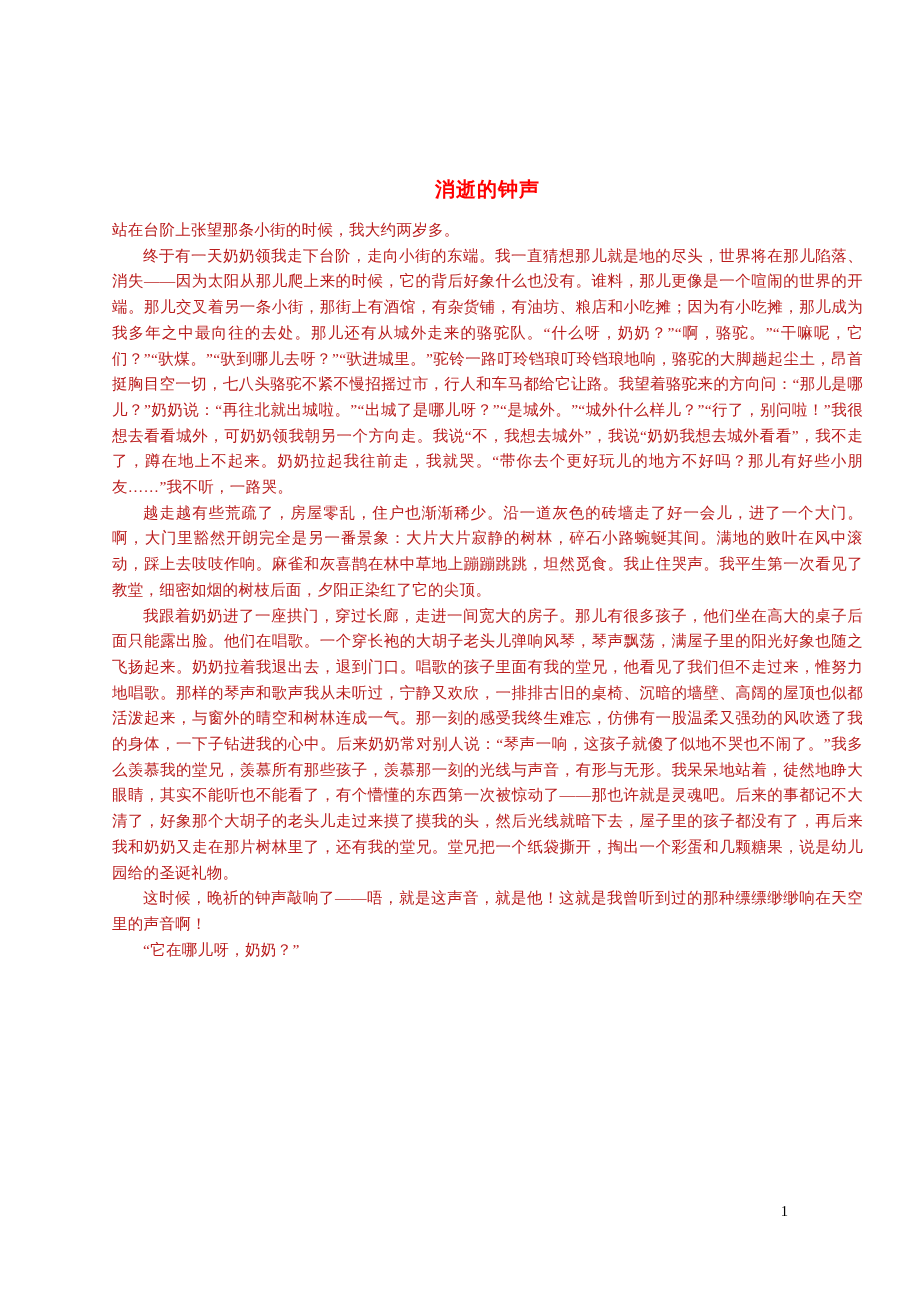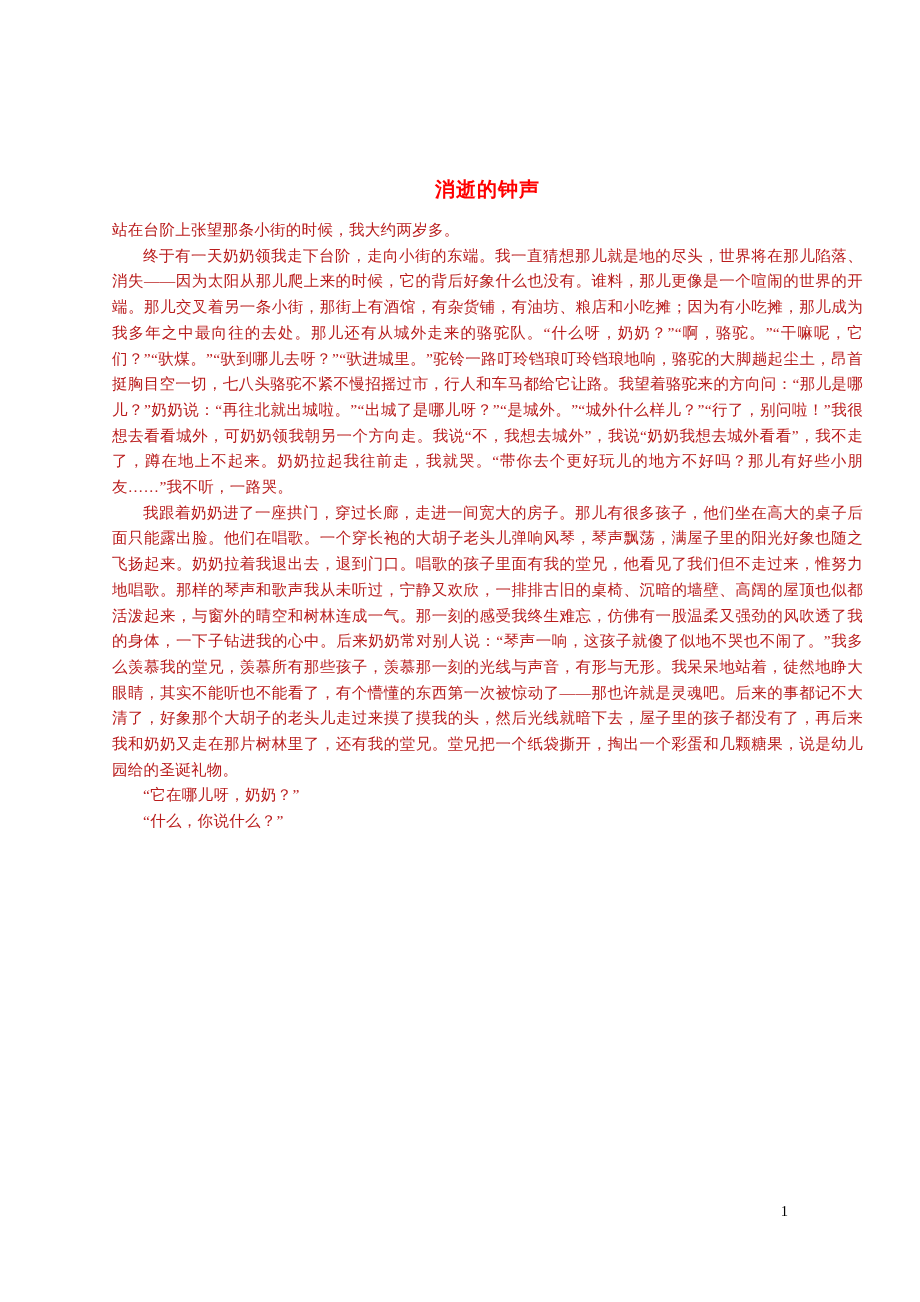--- a/index.html
+++ b/index.html
@@ -41,19 +41,20 @@
 </style>
 </head>
 <body>
 
 <div class="page">
   <h1 class="doc-title" style="color: rgb(255, 0, 0);">消逝的钟声</h1>
 
   <div class="doc-body">
       <p class="">站在台阶上张望那条小街的时候，我大约两岁多。</p>
       <p class="indent">终于有一天奶奶领我走下台阶，走向小街的东端。我一直猜想那儿就是地的尽头，世界将在那儿陷落、消失——因为太阳从那儿爬上来的时候，它的背后好象什么也没有。谁料，那儿更像是一个喧闹的世界的开端。那儿交叉着另一条小街，那街上有酒馆，有杂货铺，有油坊、粮店和小吃摊；因为有小吃摊，那儿成为我多年之中最向往的去处。那儿还有从城外走来的骆驼队。“什么呀，奶奶？”“啊，骆驼。”“干嘛呢，它们？”“驮煤。”“驮到哪儿去呀？”“驮进城里。”驼铃一路叮玲铛琅叮玲铛琅地响，骆驼的大脚趟起尘土，昂首挺胸目空一切，七八头骆驼不紧不慢招摇过市，行人和车马都给它让路。我望着骆驼来的方向问：“那儿是哪儿？”奶奶说：“再往北就出城啦。”“出城了是哪儿呀？”“是城外。”“城外什么样儿？”“行了，别问啦！”我很想去看看城外，可奶奶领我朝另一个方向走。我说“不，我想去城外”，我说“奶奶我想去城外看看”，我不走了，蹲在地上不起来。奶奶拉起我往前走，我就哭。“带你去个更好玩儿的地方不好吗？那儿有好些小朋友……”我不听，一路哭。</p>
+      <p class="indent">越走越有些荒疏了，房屋零乱，住户也渐渐稀少。沿一道灰色的砖墙走了好一会儿，进了一个大门。啊，大门里豁然开朗完全是另一番景象：大片大片寂静的树林，碎石小路蜿蜒其间。满地的败叶在风中滚动，踩上去吱吱作响。麻雀和灰喜鹊在林中草地上蹦蹦跳跳，坦然觅食。我止住哭声。我平生第一次看见了教堂，细密如烟的树枝后面，夕阳正染红了它的尖顶。</p>
       <p class="indent">我跟着奶奶进了一座拱门，穿过长廊，走进一间宽大的房子。那儿有很多孩子，他们坐在高大的桌子后面只能露出脸。他们在唱歌。一个穿长袍的大胡子老头儿弹响风琴，琴声飘荡，满屋子里的阳光好象也随之飞扬起来。奶奶拉着我退出去，退到门口。唱歌的孩子里面有我的堂兄，他看见了我们但不走过来，惟努力地唱歌。那样的琴声和歌声我从未听过，宁静又欢欣，一排排古旧的桌椅、沉暗的墙壁、高阔的屋顶也似都活泼起来，与窗外的晴空和树林连成一气。那一刻的感受我终生难忘，仿佛有一股温柔又强劲的风吹透了我的身体，一下子钻进我的心中。后来奶奶常对别人说：“琴声一响，这孩子就傻了似地不哭也不闹了。”我多么羡慕我的堂兄，羡慕所有那些孩子，羡慕那一刻的光线与声音，有形与无形。我呆呆地站着，徒然地睁大眼睛，其实不能听也不能看了，有个懵懂的东西第一次被惊动了——那也许就是灵魂吧。后来的事都记不大清了，好象那个大胡子的老头儿走过来摸了摸我的头，然后光线就暗下去，屋子里的孩子都没有了，再后来我和奶奶又走在那片树林里了，还有我的堂兄。堂兄把一个纸袋撕开，掏出一个彩蛋和几颗糖果，说是幼儿园给的圣诞礼物。</p>
+      <p class="indent">这时候，晚祈的钟声敲响了——唔，就是这声音，就是他！这就是我曾听到过的那种缥缥缈缈响在天空里的声音啊！</p>
       <p class="indent">“它在哪儿呀，奶奶？”</p>
-      <p class="indent">“什么，你说什么？”</p>
     </div>
 
   <div class="page-number">1</div>
 </div>
 
 </body></html>

